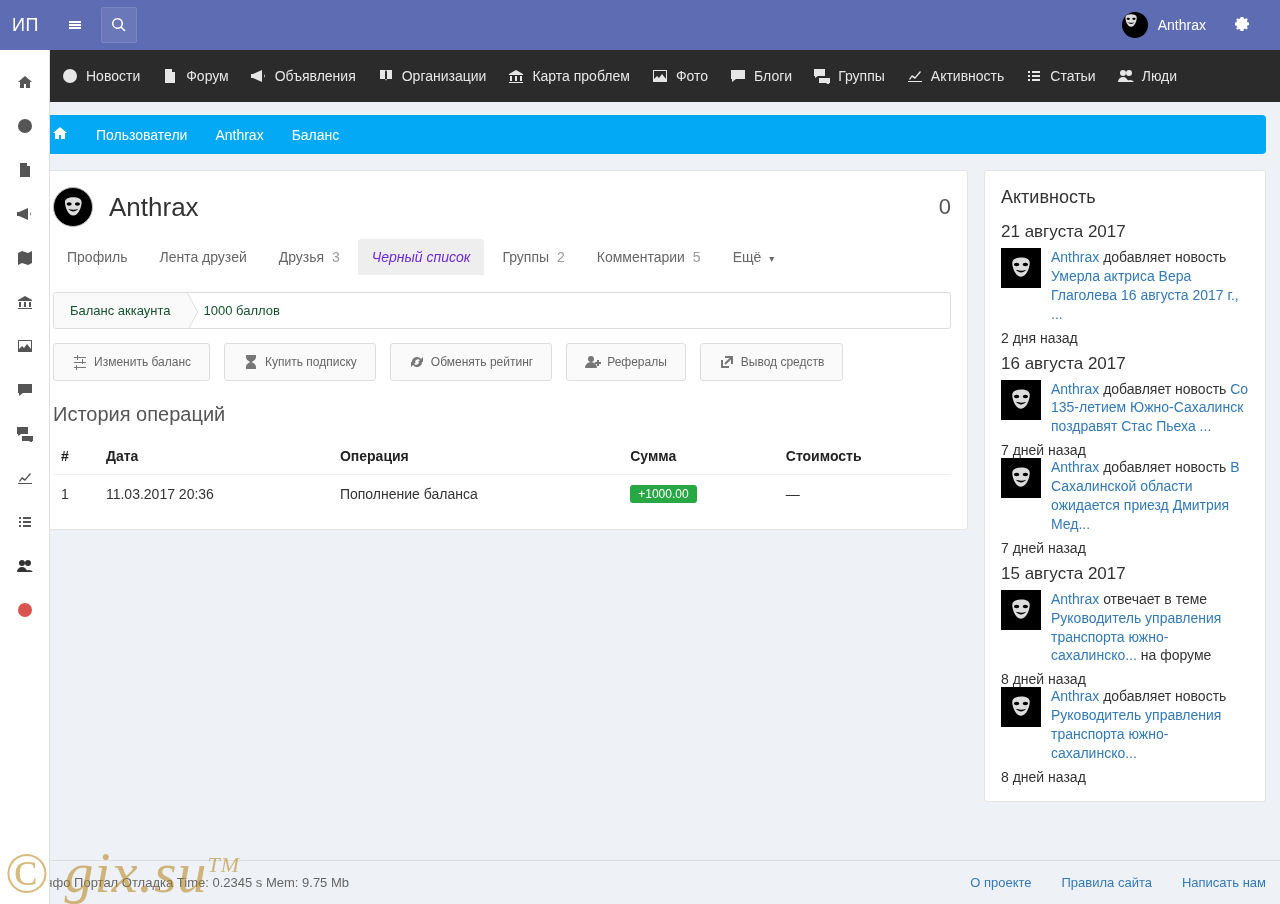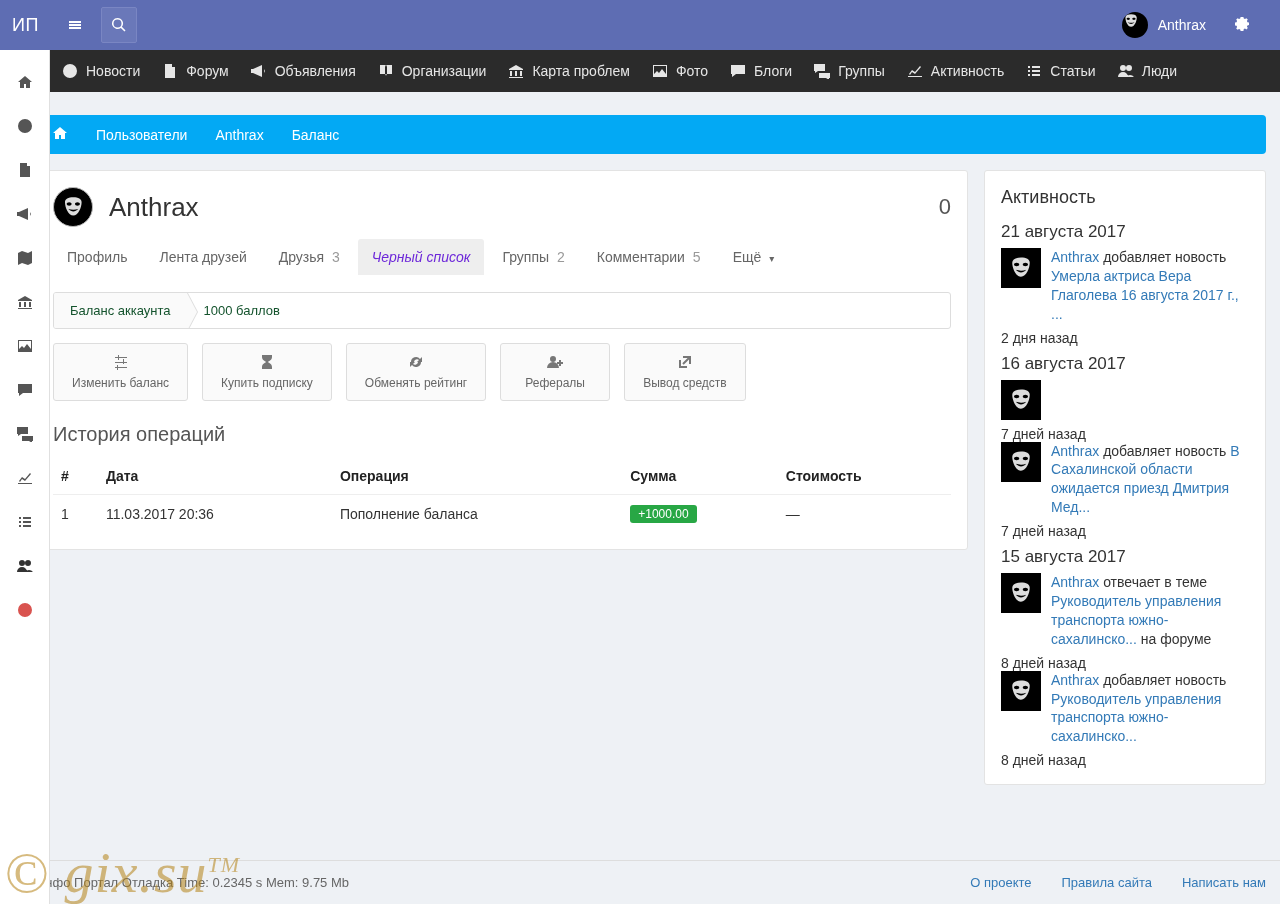--- a/index.html
+++ b/index.html
@@ -16,21 +16,21 @@
 .topbar .avatar { width: 26px; height: 26px; border-radius: 50%; background: #000 center/cover; display: inline-block; }
 .topbar svg, .sidebar svg, .navbar svg, .btn svg { width: 16px; height: 16px; fill: currentColor; }
 
 
 .sidebar { position: fixed; top: 50px; bottom: 0; left: 0; width: 50px; background: #fff; border-right: 1px solid #e0e0e0; padding-top: 10px; }
 .sidebar .item { height: 44px; display: flex; align-items: center; justify-content: center; color: #555; cursor: pointer; }
 .sidebar .item.active { color: #333; }
 .sidebar .item.danger { color: #d9534f; }
 
 
-.navbar { position: fixed; top: 50px; left: 50px; right: 0; height: 42px; background: #2b2b2b; color: #fff; display: flex; align-items: center; padding: 0 10px; gap: 18px; }
+.navbar { position: fixed; top: 50px; left: 50px; right: 0; height: 52px; background: #2b2b2b; color: #fff; display: flex; align-items: center; padding: 0 10px; gap: 18px; }
 .navbar .navitem { display: flex; align-items: center; gap: 8px; color: #e6e6e6; cursor: pointer; font-size: 14px; padding: 0 2px; }
 .navbar svg { width: 16px; height: 16px; fill: currentColor; }
 
 
 .main { margin-left: 22px; padding-top: 51px; min-height: calc(100vh - 50px); display: flex; flex-direction: column; }
 .content { padding: 14px; flex: 1; }
 
 
 .breadcrumb { background: #03a9f4; color: #fff; border-radius: 4px; padding: 10px 16px; display: flex; align-items: center; gap: 28px; margin-bottom: 16px; }
 .breadcrumb span, .breadcrumb .home { color: #fff; cursor: pointer; }
@@ -61,21 +61,21 @@
 
 
 .balance { display: flex; border: 1px solid #ddd; border-radius: 3px; overflow: hidden; margin-bottom: 14px; }
 .balance .seg { padding: 10px 16px; position: relative; font-size: 13px; color: #14532d; }
 .balance .seg.first { background: #fafafa; border-right: 1px solid #ddd; }
 .balance .seg.first::after { content: ""; position: absolute; right: -10px; top: 0; bottom: 0; width: 0; border-left: 10px solid #fafafa; border-top: 19px solid transparent; border-bottom: 19px solid transparent; }
 .balance .seg.first::before{ content:""; position:absolute; right:-11px; top:0; bottom:0; width:0; border-left:10px solid #ddd; border-top:19px solid transparent; border-bottom:19px solid transparent;}
 
 
 .actions { display: flex; gap: 14px; margin-bottom: 22px; }
-.abtn { border: 1px solid #ddd; background: #fafafa; border-radius: 3px; padding: 10px 18px; display: flex; flex-direction: column; align-items: center; gap: 6px; color: #666; cursor: pointer; min-width: 110px; font-size: 12px; }
+.abtn { border: 1px solid #ddd; background: #fafafa; border-radius: 3px; padding: 10px 18px; display: flex; flex-direction: row; align-items: center; gap: 6px; color: #666; cursor: pointer; min-width: 110px; font-size: 12px; }
 .abtn svg { width: 16px; height: 16px; fill: #777; }
 
 
 .history h2 { font-size: 20px; font-weight: 400; color: #555; margin-bottom: 12px; }
 .tbl { width: 100%; border-collapse: collapse; }
 .tbl th, .tbl td { text-align: left; padding: 10px 8px; border-top: 1px solid #eee; font-size: 14px; }
 .tbl th { border-top: 0; font-weight: 700; color: #222; }
 .badge { display: inline-block; background: #28a745; color: #fff; border-radius: 3px; padding: 2px 8px; font-size: 12px; font-weight: 400; }
 
 
@@ -454,20 +454,21 @@
               <div class="body"><a class="user">Anthrax</a> добавляет новость <a>Умерла актриса Вера Глаголева 16 августа 2017 г., ...</a></div>
             </div>
             <div class="time">2 дня назад</div>
             <div class="act-date">16 августа 2017</div>
             <div class="act-item">
               <span class="av mask-av">
                 <svg viewBox="0 0 16 16">
                   <use href="#i-mask"></use>
                 </svg>
               </span>
+              <div class="body"><a class="user">Anthrax</a> добавляет новость <a>Со 135-летием Южно-Сахалинск поздравят Стас Пьеха ...</a></div>
             </div>
             <div class="time">7 дней назад</div>
             <div class="act-item">
               <span class="av mask-av">
                 <svg viewBox="0 0 16 16">
                   <use href="#i-mask"></use>
                 </svg>
               </span>
               <div class="body"><a class="user">Anthrax</a> добавляет новость <a>В Сахалинской области ожидается приезд Дмитрия Мед...</a></div>
             </div>

